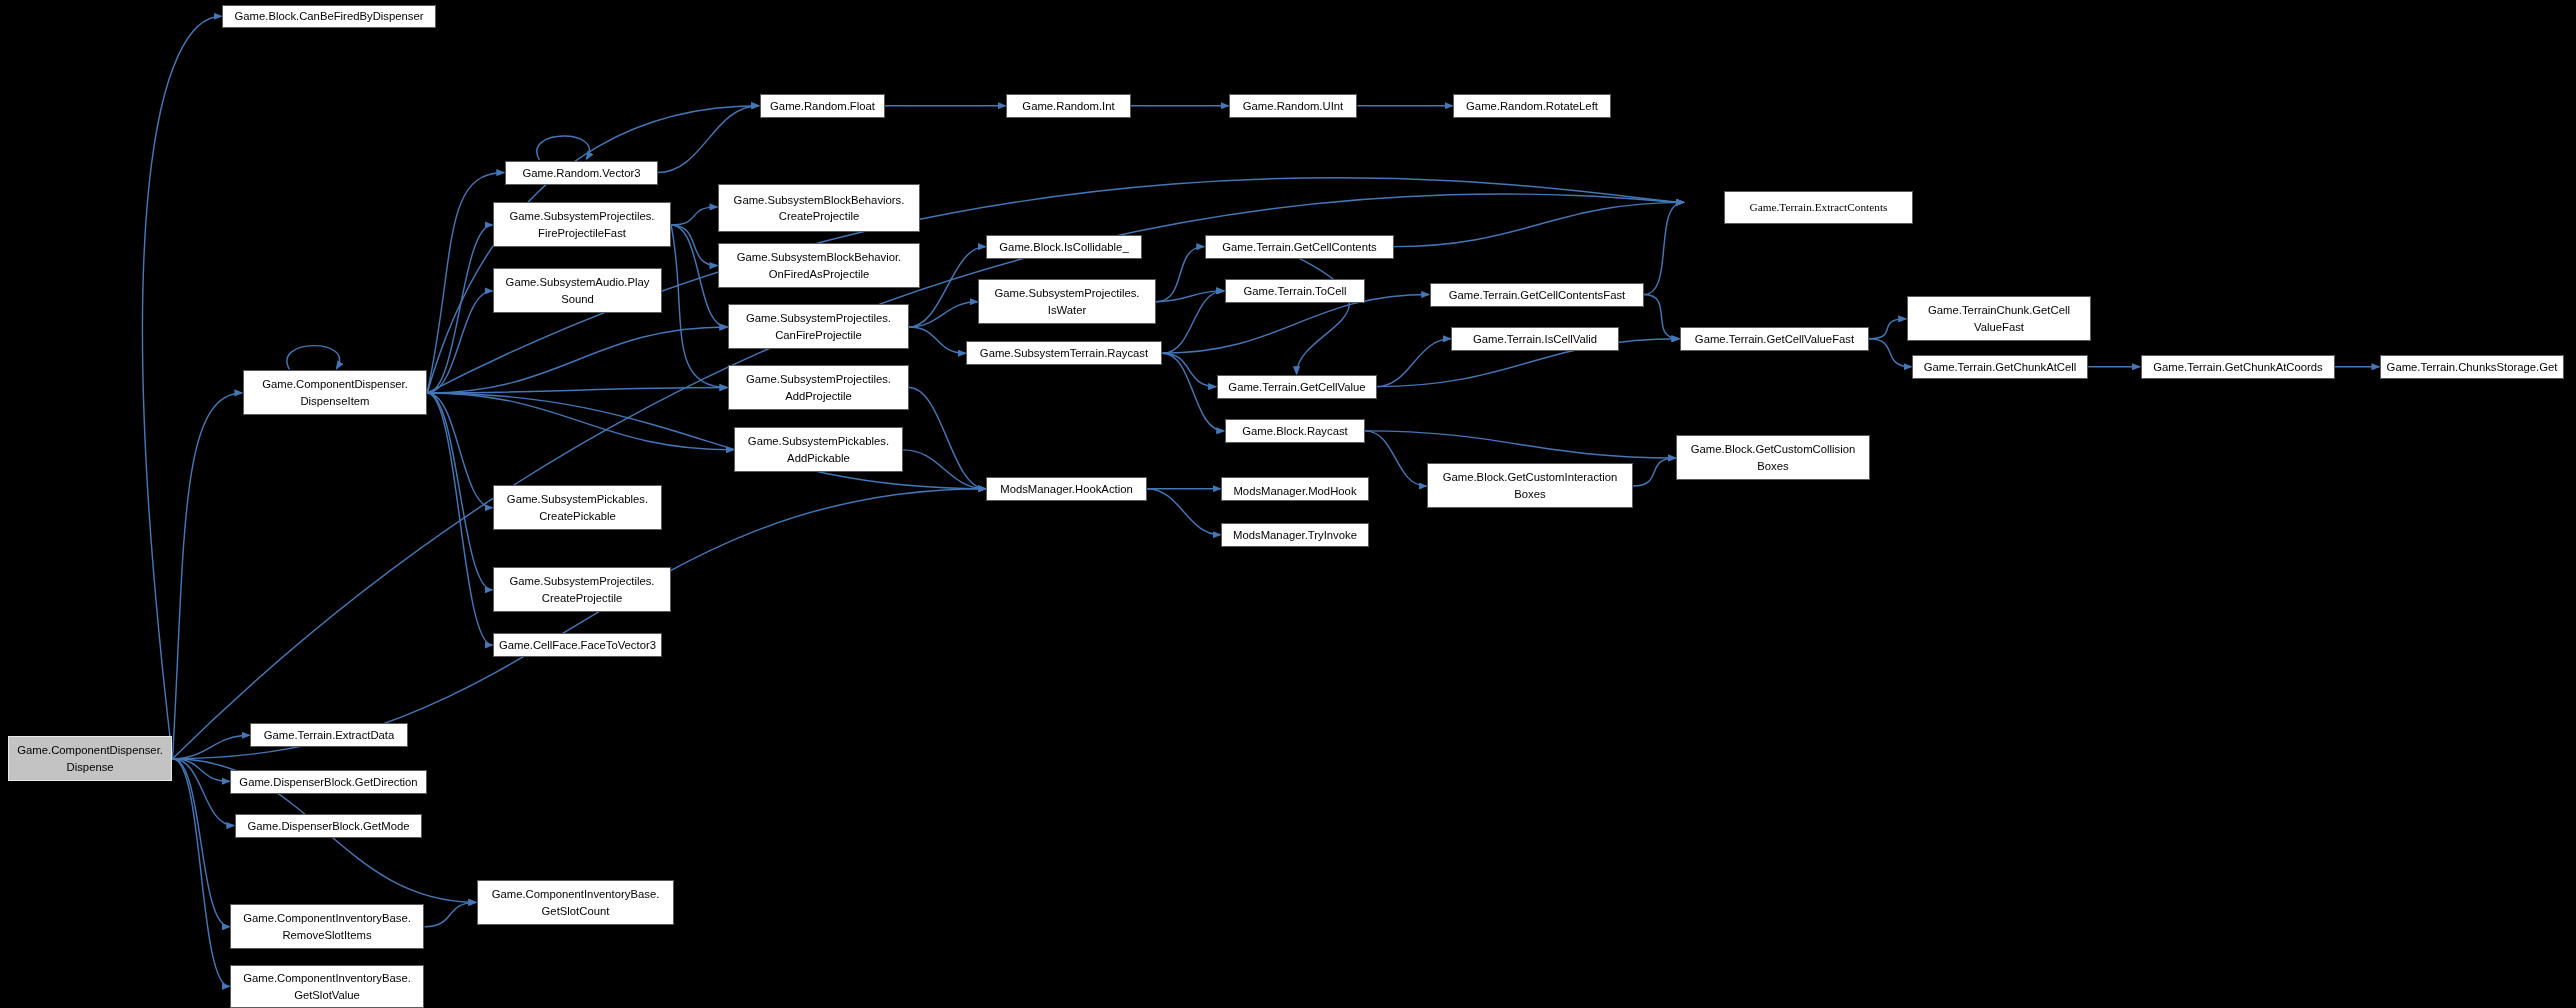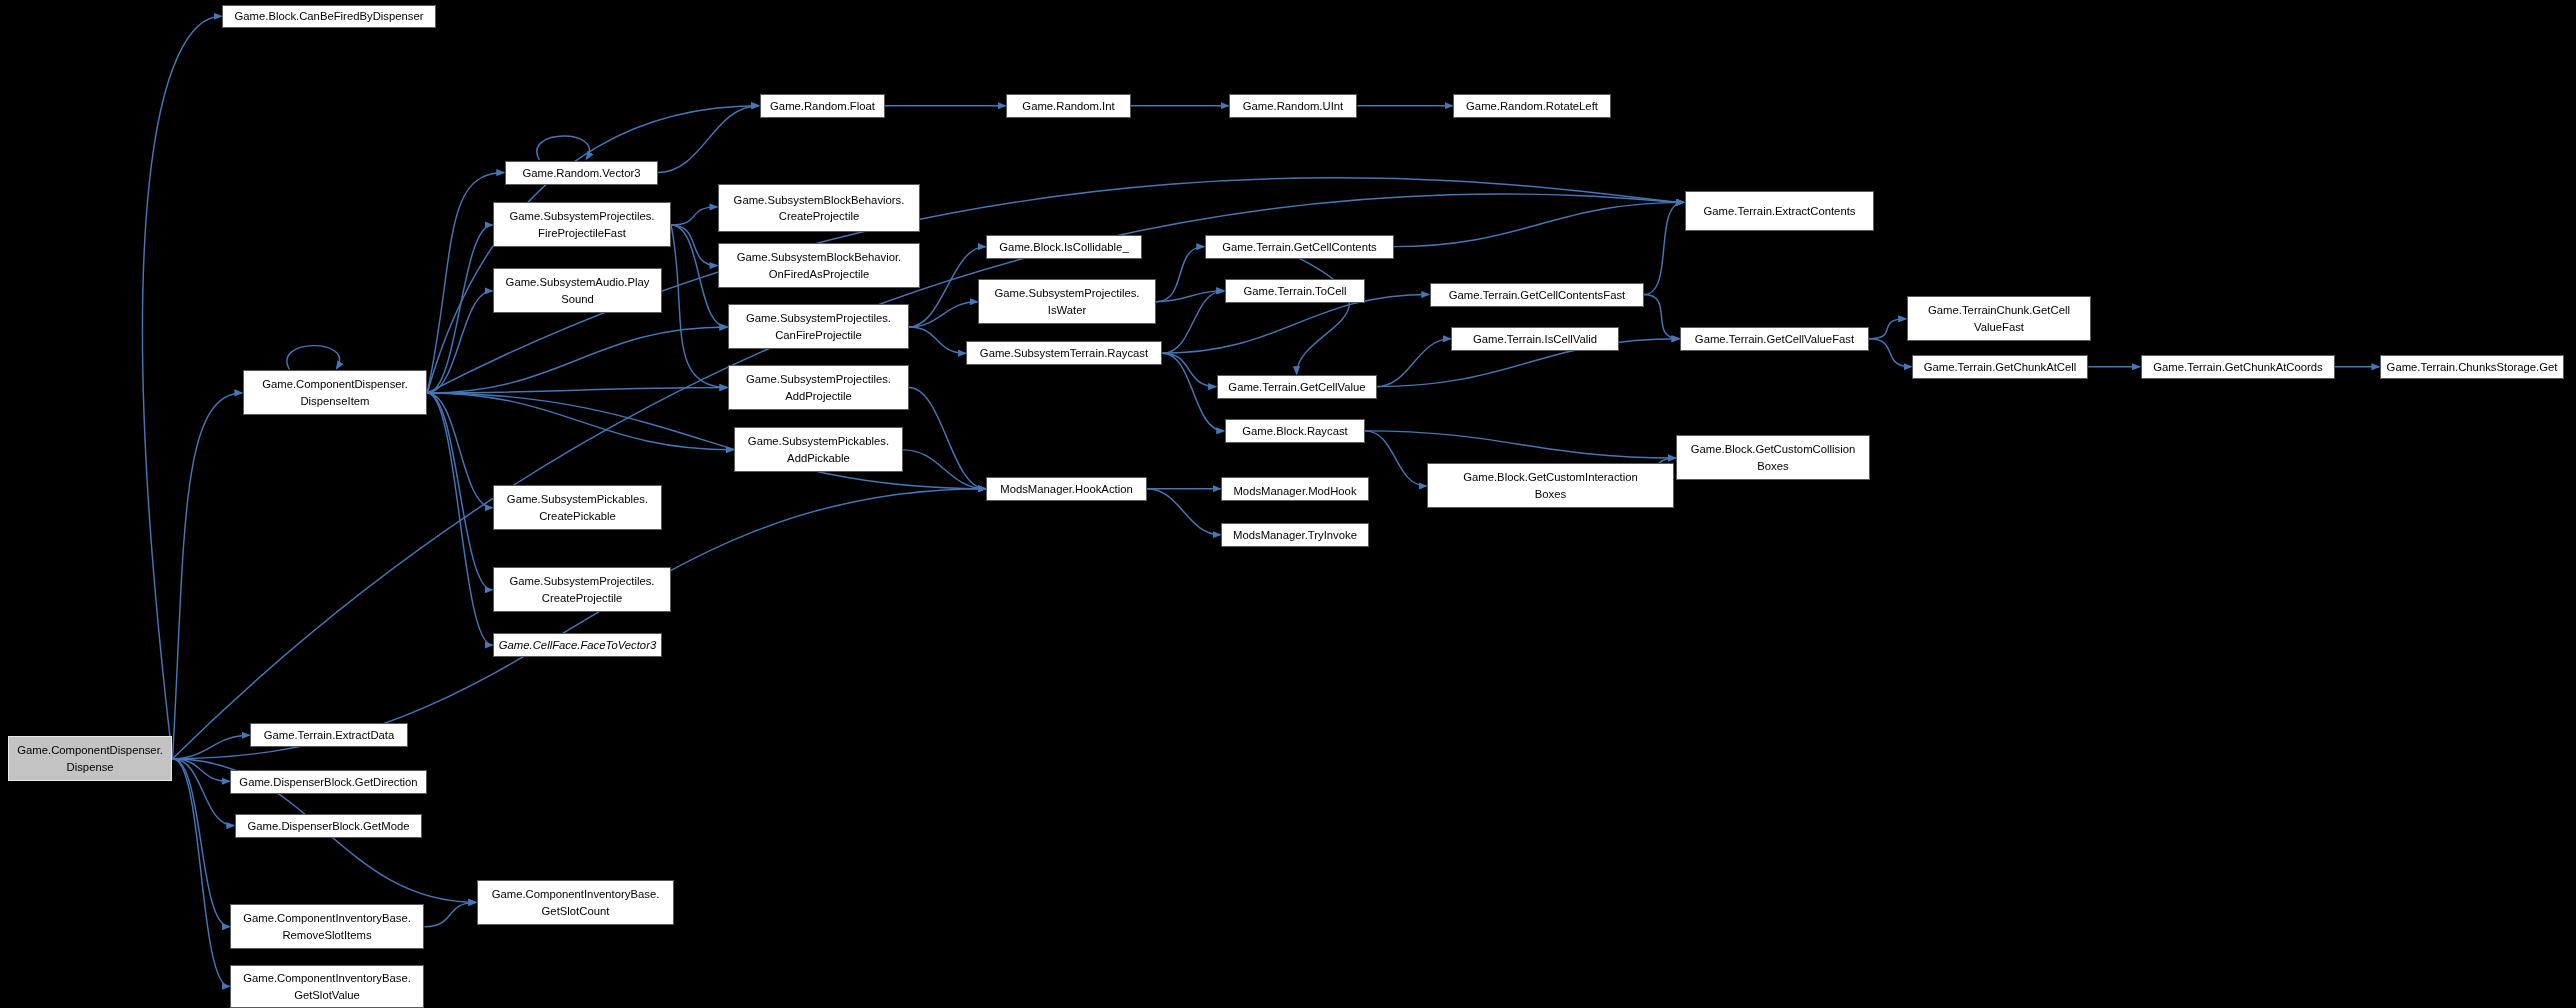--- a/index.html
+++ b/index.html
@@ -163,21 +163,21 @@
     </div>
     <div class="node" style="left: 966px; top: 341px; width: 196px; height: 23.5px;">
       <span>Game.SubsystemTerrain.Raycast</span>
     </div>
     <div class="node" style="left: 1430px; top: 283px; width: 214px; height: 23.5px;">
       <span>Game.Terrain.GetCellContentsFast</span>
     </div>
     <div class="node" style="left: 1451px; top: 327px; width: 168px; height: 23.5px;">
       <span>Game.Terrain.IsCellValid</span>
     </div>
-    <div class="node" style="left: 1685px; top: 191px; width: 189px; height: 40px;">
+    <div class="node" style="left: 1724px; top: 191px; width: 189px; height: 33px; font-family: Liberation Serif, serif;">
       <span>Game.Terrain.ExtractContents</span>
     </div>
     <div class="node" style="left: 1907px; top: 296px; width: 184px; height: 45px;">
       <span>Game.TerrainChunk.GetCell</span>
       <span>ValueFast</span>
     </div>
     <div class="node" style="left: 1680px; top: 327px; width: 189px; height: 23.5px;">
       <span>Game.Terrain.GetCellValueFast</span>
     </div>
     <div class="node" style="left: 1912px; top: 355px; width: 176px; height: 23.5px;">
@@ -204,42 +204,42 @@
       <span>DispenseItem</span>
     </div>
     <div class="node" style="left: 734px; top: 427px; width: 169px; height: 45px;">
       <span>Game.SubsystemPickables.</span>
       <span>AddPickable</span>
     </div>
     <div class="node" style="left: 1676px; top: 435px; width: 194px; height: 45px;">
       <span>Game.Block.GetCustomCollision</span>
       <span>Boxes</span>
     </div>
-    <div class="node" style="left: 1427px; top: 463px; width: 247px; height: 45px;">
+    <div class="node" style="left: 1427px; top: 463px; width: 206px; height: 45px;">
       <span>Game.Block.GetCustomInteraction</span>
       <span>Boxes</span>
     </div>
     <div class="node" style="left: 986px; top: 477px; width: 161px; height: 23.5px;">
       <span>ModsManager.HookAction</span>
     </div>
     <div class="node" style="left: 1221px; top: 477px; width: 148px; height: 23.5px; justify-content: flex-end;">
       <span>ModsManager.ModHook</span>
     </div>
     <div class="node" style="left: 1221px; top: 523px; width: 148px; height: 23.5px;">
       <span>ModsManager.TryInvoke</span>
     </div>
     <div class="node" style="left: 493px; top: 485px; width: 169px; height: 45px;">
       <span>Game.SubsystemPickables.</span>
       <span>CreatePickable</span>
     </div>
     <div class="node" style="left: 493px; top: 567px; width: 178px; height: 45px;">
       <span>Game.SubsystemProjectiles.</span>
       <span>CreateProjectile</span>
     </div>
-    <div class="node" style="left: 493px; top: 633px; width: 169px; height: 23.5px; font-style: italic;">
+    <div class="node" style="left: 493px; top: 633px; width: 169px; height: 23.5px;">
       <span>Game.CellFace.FaceToVector3</span>
     </div>
     <div class="node current" style="left: 8.1px; top: 736px; width: 164px; height: 45px;">
       <span>Game.ComponentDispenser.</span>
       <span>Dispense</span>
     </div>
     <div class="node" style="left: 250px; top: 723px; width: 158px; height: 23.5px;">
       <span>Game.Terrain.ExtractData</span>
     </div>
     <div class="node" style="left: 230px; top: 770px; width: 197px; height: 23.5px;">

